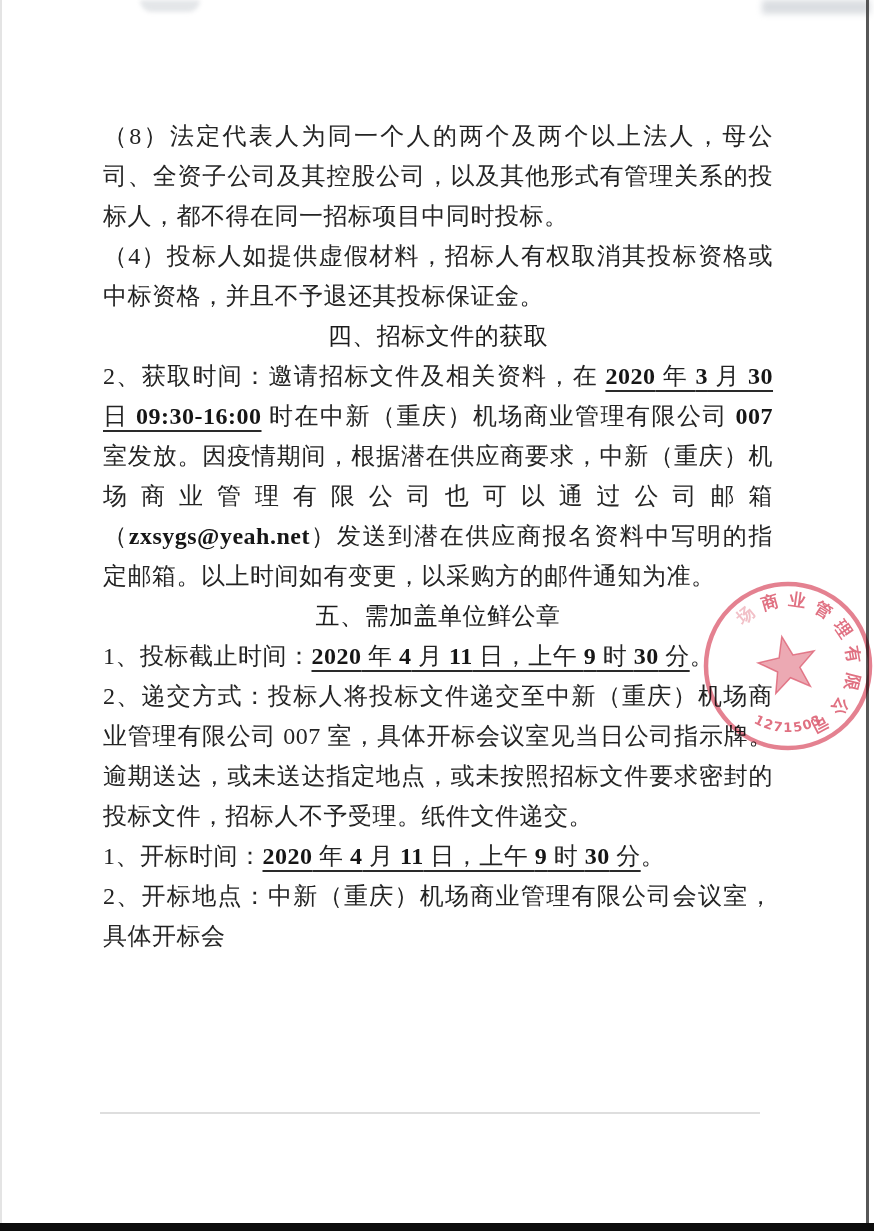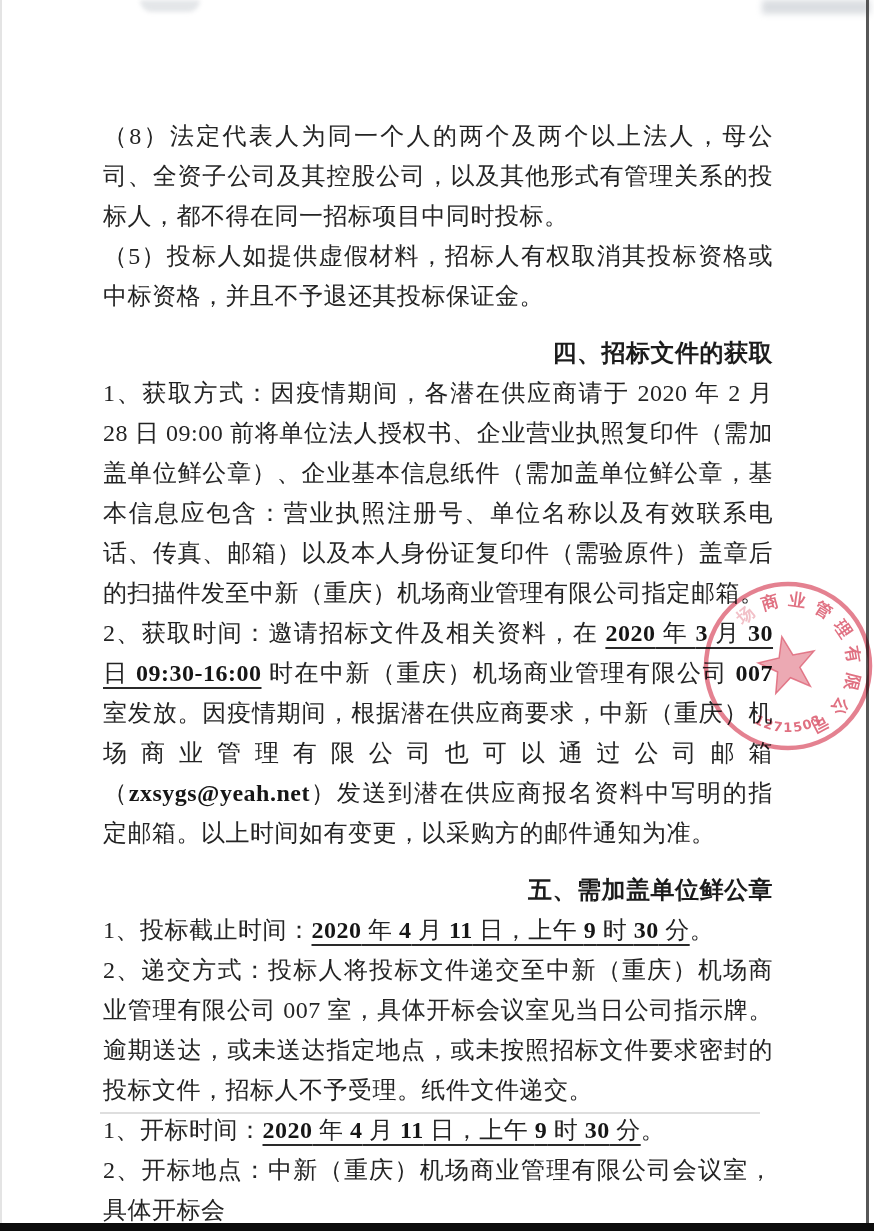--- a/index.html
+++ b/index.html
@@ -20,24 +20,23 @@
   .para, .heading{
     margin:0;
     font-size:24px;
     line-height:40px;
     text-align:justify;
     letter-spacing:0.5px;
     color:#242424;
   }
   .heading{
     font-family:"Liberation Sans","DejaVu Sans",sans-serif;
-    font-weight:bold;
-    text-align:right;
+    font-weight:normal;
+    text-align:center;
     color:#1c1c1c;
-    margin-top:17px;
   }
   .para .b{
     font-weight:bold;
     font-family:Liberation Serif, serif;
     color:#161616;
   }
   .para .u{
     text-decoration:underline;
     text-decoration-thickness:2px;
     text-underline-offset:6px;
@@ -103,23 +102,22 @@
 
   <div class="smudge-a"></div>
   <div class="smudge-b"></div>
   <div class="left-edge-line"></div>
   <div class="right-edge-line"></div>
   <div class="scan-streak"></div>
   <div class="bottom-bar"></div>
 
   <div class="content">
       <div class="para"><span>（8）法定代表人为同一个人的两个及两个以上法人，母公司、全资子公司及其控股公司，以及其他形式有管理关系的投标人，都不得在同一招标项目中同时投标。</span></div>
-      <div class="para"><span>（5）投标人如提供虚假材料，招标人有权取消其投标资格或中标资格，并且不予退还其投标保证金。</span></div>
+      <div class="para"><span>（4）投标人如提供虚假材料，招标人有权取消其投标资格或中标资格，并且不予退还其投标保证金。</span></div>
       <div class="heading"><span class="b">四、招标文件的获取</span></div>
-      <div class="para"><span>1、获取方式：因疫情期间，各潜在供应商请于 2020 年 2 月 28 日 09:00 前将单位法人授权书、企业营业执照复印件（需加盖单位鲜公章）、企业基本信息纸件（需加盖单位鲜公章，基本信息应包含：营业执照注册号、单位名称以及有效联系电话、传真、邮箱）以及本人身份证复印件（需验原件）盖章后的扫描件发至中新（重庆）机场商业管理有限公司指定邮箱。</span></div>
       <div class="para"><span>2、获取时间：邀请招标文件及相关资料，在 </span><span class="b u">2020</span><span class="u"> 年 </span><span class="b u">3</span><span class="u"> 月 </span><span class="b u">30</span><span class="u"> 日 </span><span class="b u">09:30-16:00</span><span> 时在中新（重庆）机场商业管理有限公司 </span><span class="b">007</span><span> 室发放。因疫情期间，根据潜在供应商要求，中新（重庆）机场商业管理有限公司也可以通过公司邮箱（</span><span class="b">zxsygs@yeah.net</span><span>）发送到潜在供应商报名资料中写明的指定邮箱。以上时间如有变更，以采购方的邮件通知为准。</span></div>
       <div class="heading"><span class="b">五、需加盖单位鲜公章</span></div>
       <div class="para"><span>1、投标截止时间：</span><span class="b u">2020</span><span class="u"> 年 </span><span class="b u">4</span><span class="u"> 月 </span><span class="b u">11</span><span class="u"> 日，上午 </span><span class="b u">9</span><span class="u"> 时 </span><span class="b u">30</span><span class="u"> 分</span><span>。</span></div>
       <div class="para"><span>2、递交方式：投标人将投标文件递交至中新（重庆）机场商业管理有限公司 007 室，具体开标会议室见当日公司指示牌。逾期送达，或未送达指定地点，或未按照招标文件要求密封的投标文件，招标人不予受理。纸件文件递交。</span></div>
       <div class="para"><span>1、开标时间：</span><span class="b u">2020</span><span class="u"> 年 </span><span class="b u">4</span><span class="u"> 月 </span><span class="b u">11</span><span class="u"> 日，上午 </span><span class="b u">9</span><span class="u"> 时 </span><span class="b u">30</span><span class="u"> 分</span><span>。</span></div>
       <div class="para"><span>2、开标地点：中新（重庆）机场商业管理有限公司会议室，具体开标会</span></div>
     </div>
 
   <svg class="seal" viewBox="0 0 220 220" aria-hidden="true">
     <circle class="seal-ring" cx="106" cy="111" r="82"></circle>

